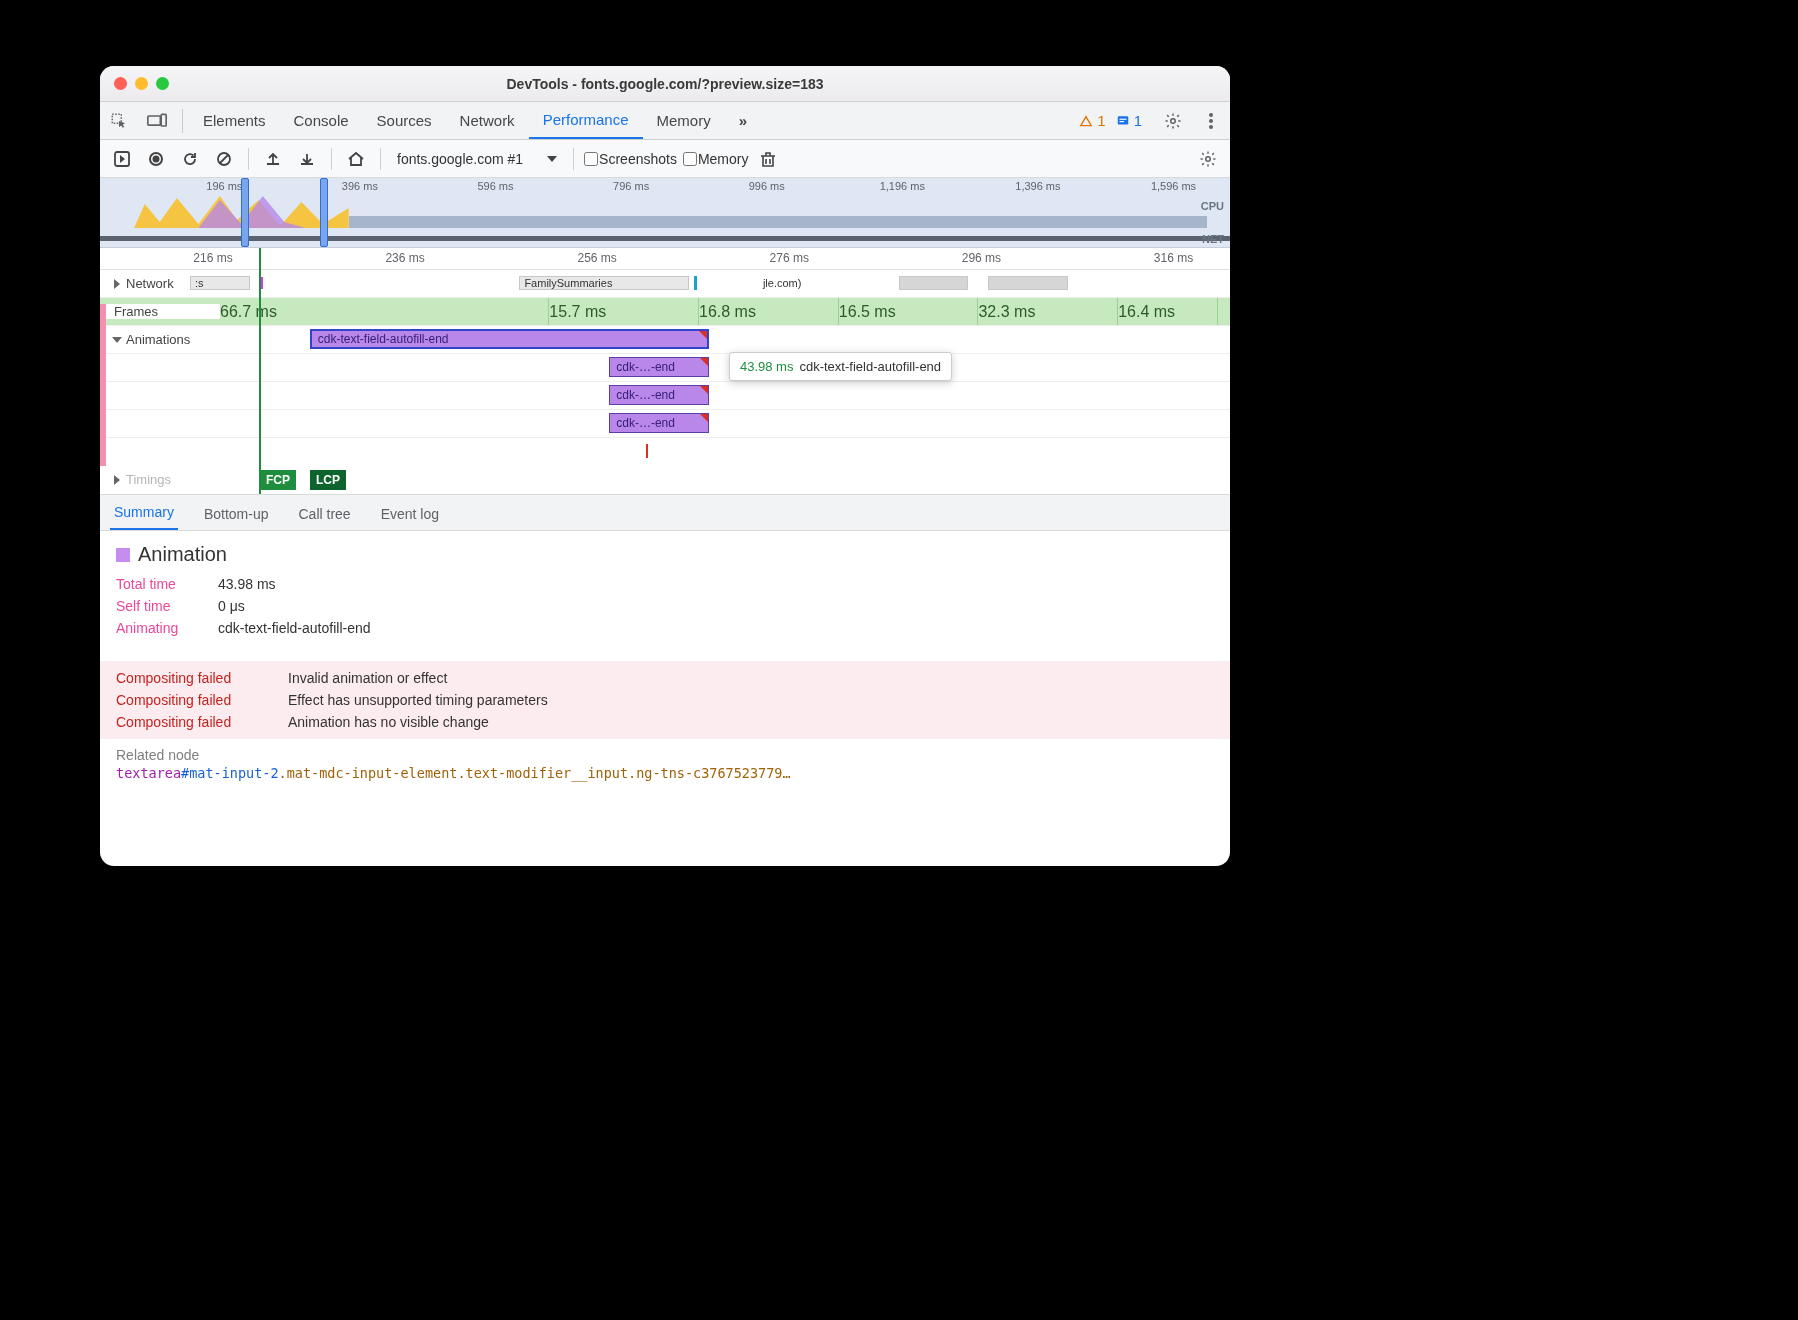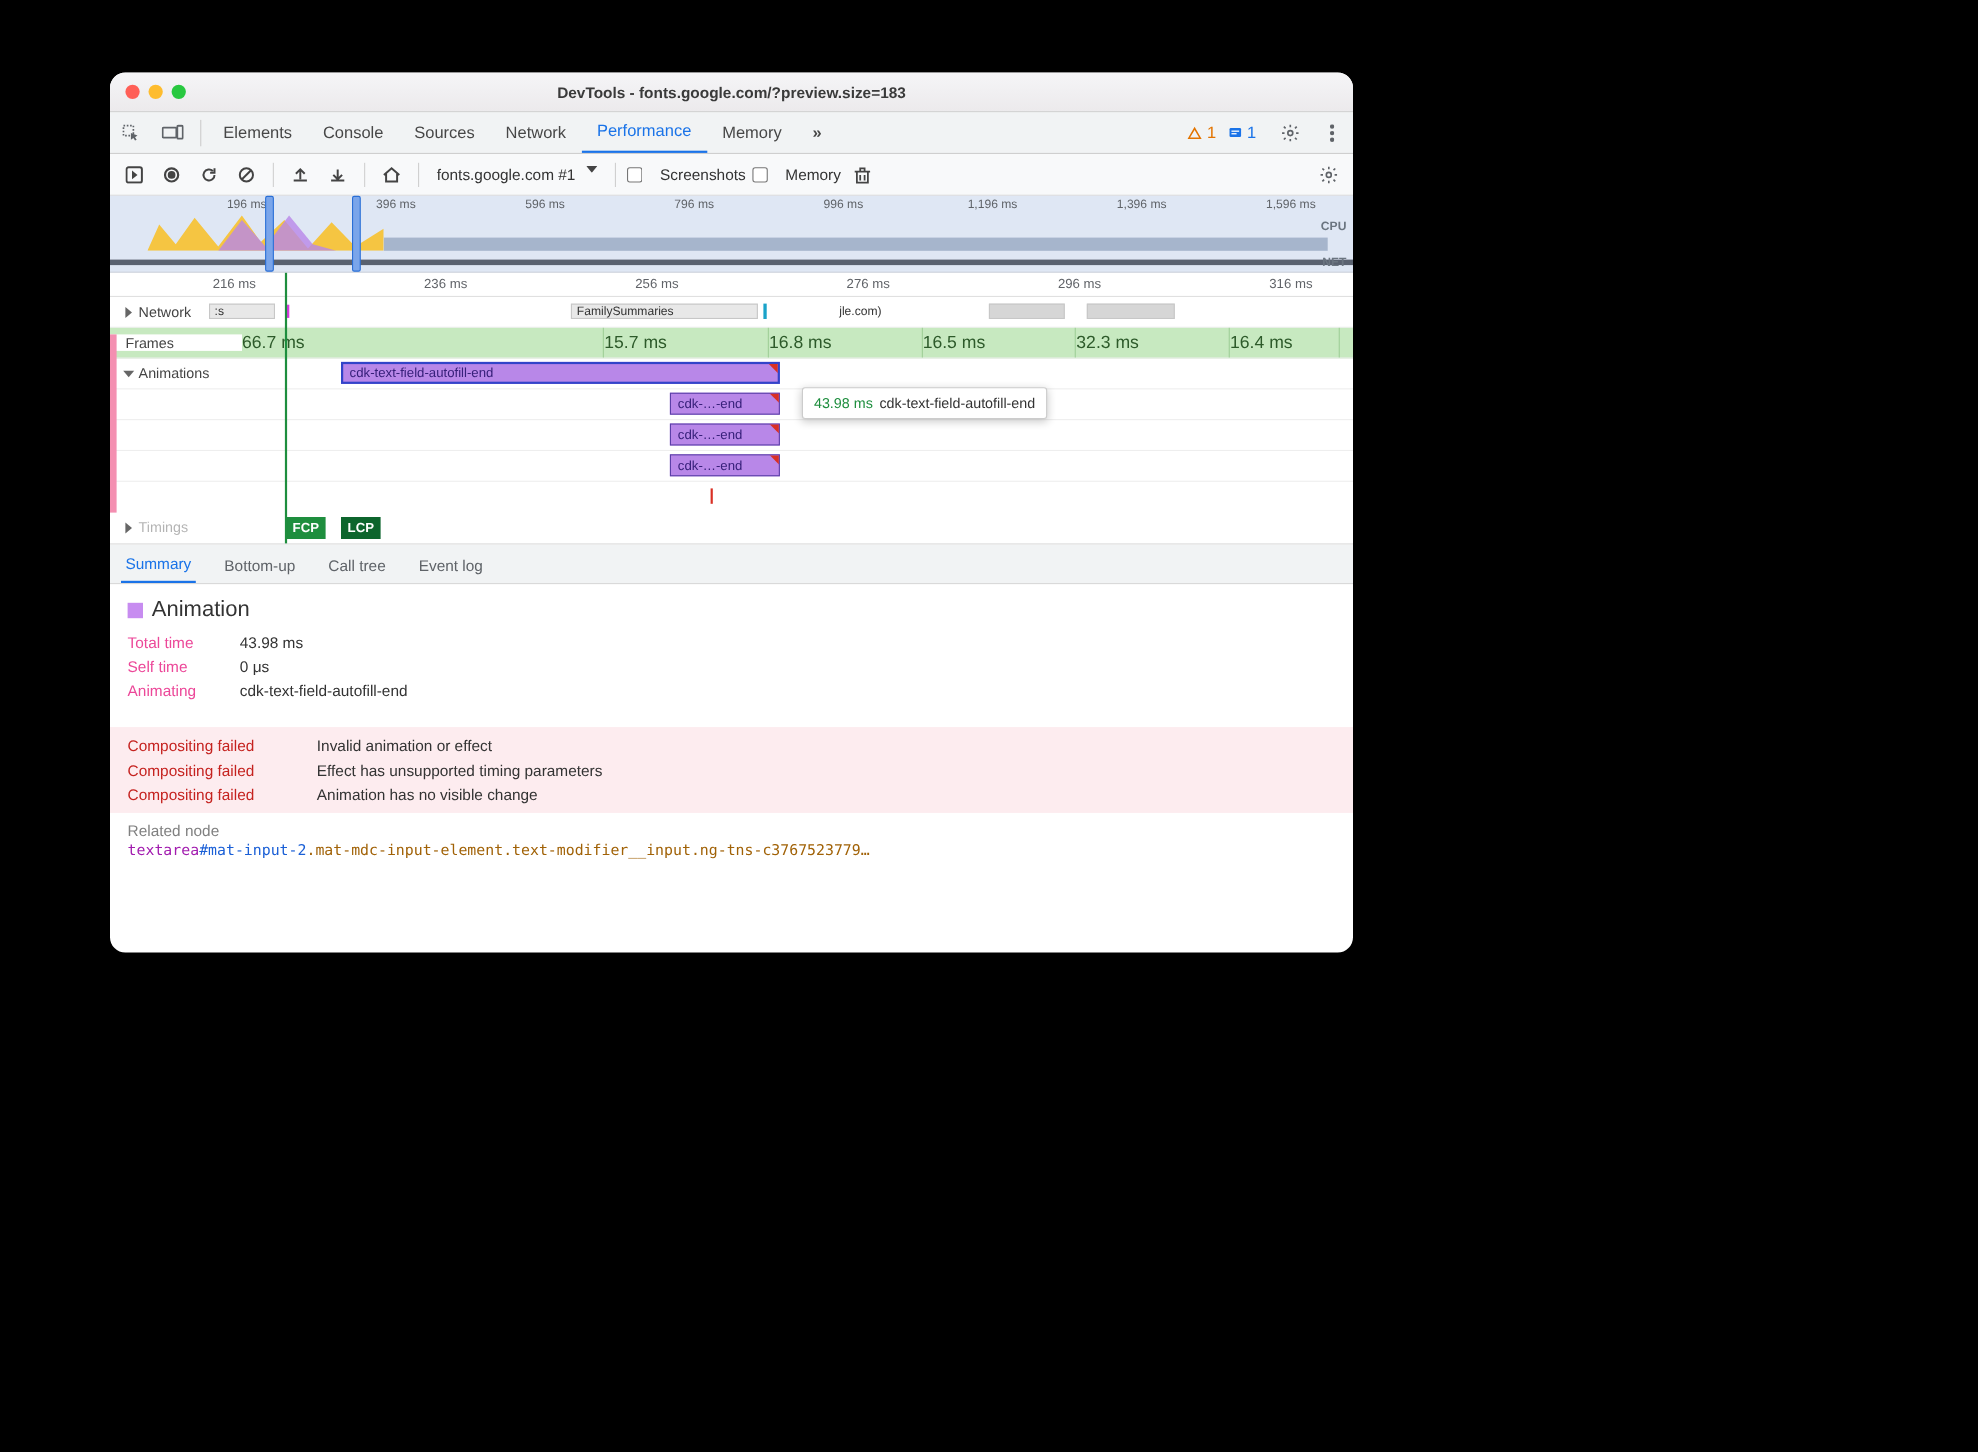--- a/index.html
+++ b/index.html
@@ -48,22 +48,22 @@
   .maintabs .spacer{flex:1;}
   .badge-warn{display:flex;align-items:center;gap:4px;color:#e37400;margin-right:10px;}
   .badge-info{display:flex;align-items:center;gap:4px;color:#1a73e8;margin-right:12px;}
   
   .subbar {
     height:38px; background:#f8f9fa; border-bottom:1px solid #d9d9d9;
     display:flex; align-items:center; padding:0 8px; gap:6px; font-size:14px; color:#333;
   }
   .subbar .ibtn{width:28px;height:28px;display:flex;align-items:center;justify-content:center;cursor:pointer;border-radius:4px;}
   .subbar .sep{width:1px;height:22px;background:#d0d0d0;margin:0 4px;}
-  .subbar .target{display:flex;gap:10px;padding:0 6px;}
-  .subbar label{display:flex;align-items:center;gap:16px;}
+  .subbar .target{display:flex;align-items:center;gap:24px;padding:0 6px;}
+  .subbar label{display:flex;align-items:center;gap:1px;}
   .subbar input[type=checkbox]{width:14px;height:14px;}
   
   .overview{height:70px;background:#dfe7f4;border-bottom:1px solid #c9ced6;position:relative;font-size:11px;color:#5f6368;}
   .ov-ticks{position:absolute;top:2px;left:0;right:0;display:flex;}
   .ov-t{position:absolute;transform:translateX(-50%);}
   .ov-cpu{position:absolute;right:6px;top:22px;font-weight:600;color:#6b7580;}
   .ov-net{position:absolute;right:6px;bottom:2px;font-weight:600;color:#6b7580;}
   .ov-activity{position:absolute;left:0;right:0;top:16px;height:34px;}
   .ov-activity .burst{position:absolute;top:0;height:34px;}
   .ov-activity .flat{position:absolute;top:22px;height:12px;background:#a6b5cc;}

